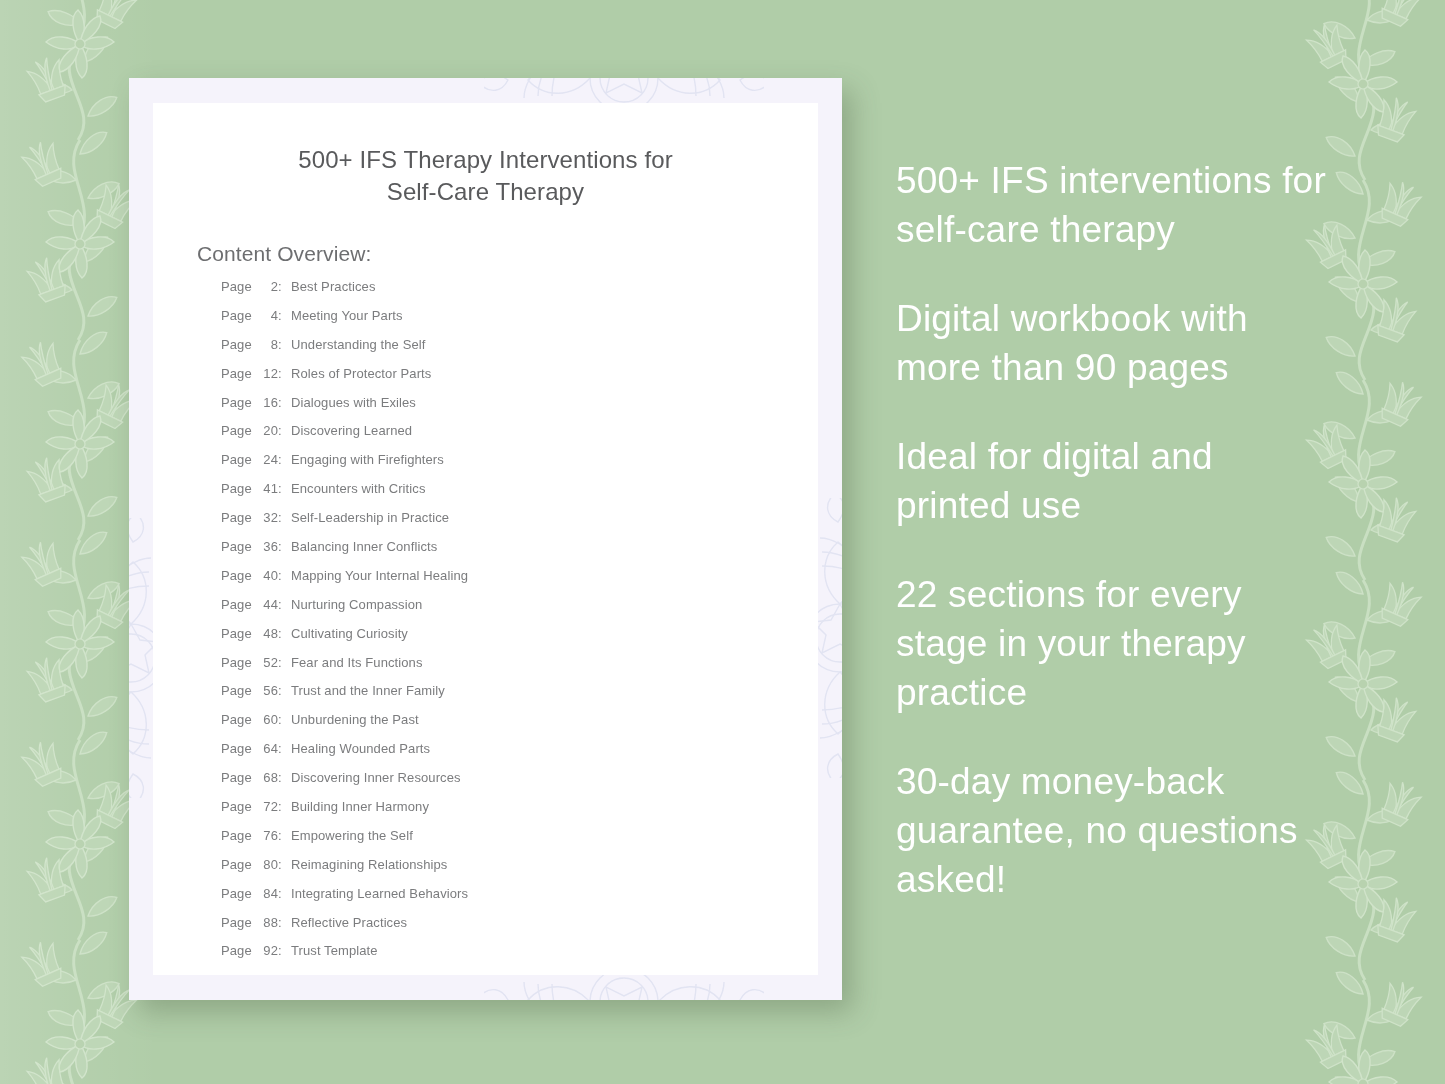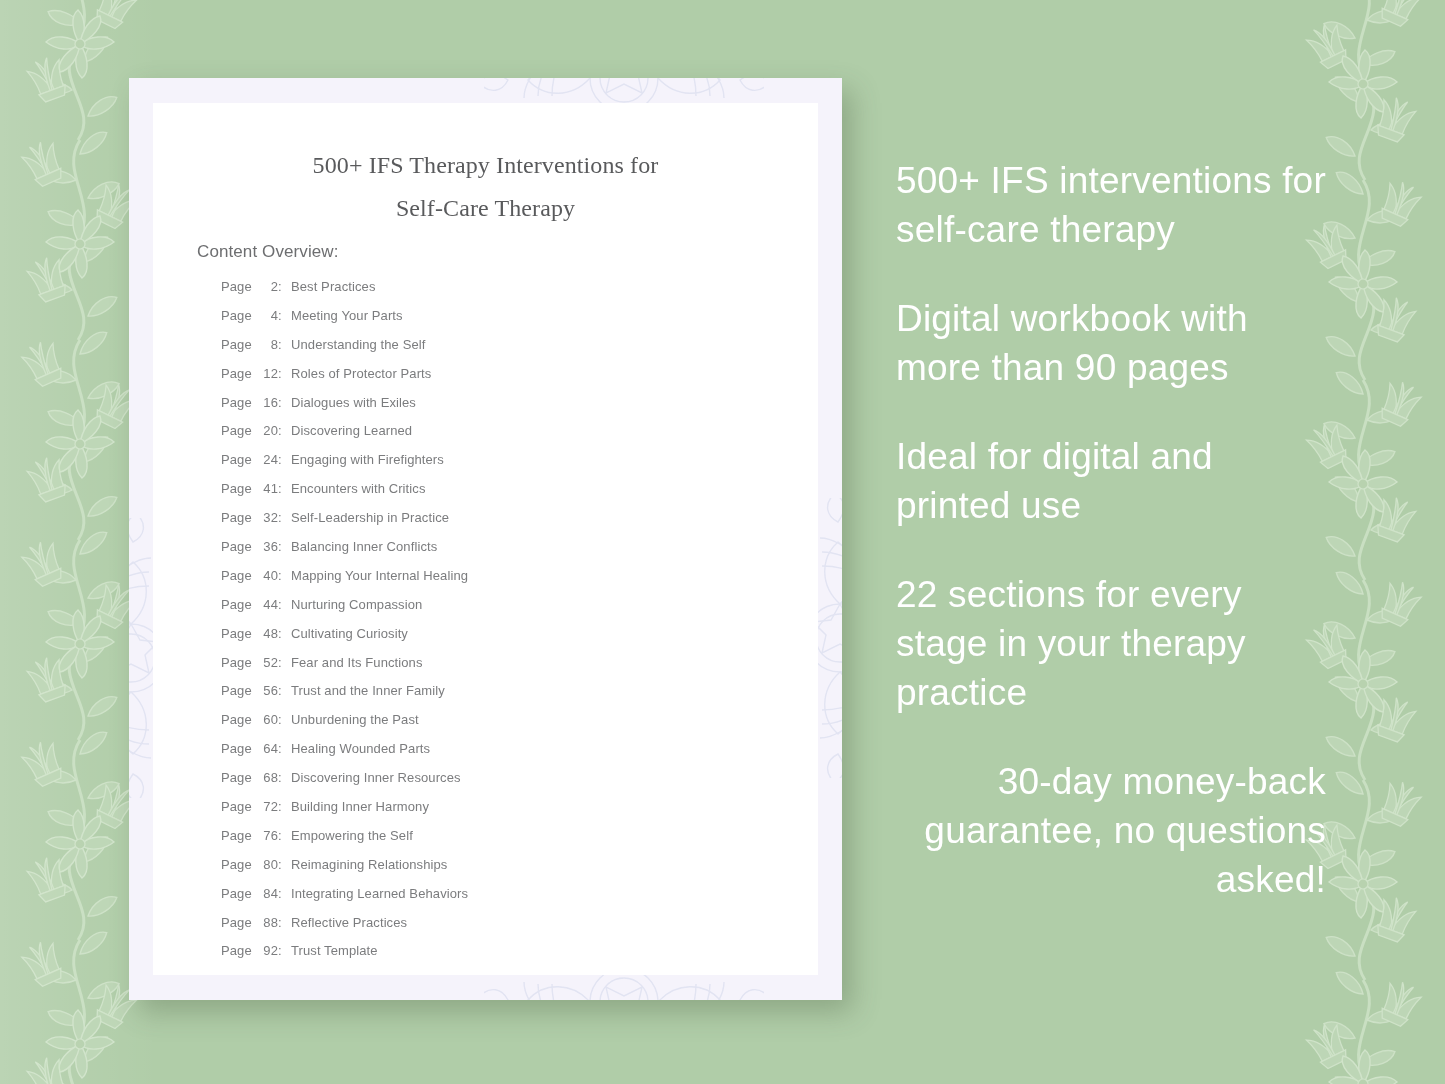--- a/index.html
+++ b/index.html
@@ -78,33 +78,32 @@
   }
 
   #doc-title {
     position: absolute;
     left: 0;
     top: 41px;
     width: 665px;
     text-align: center;
     color: #595a5c;
     font-size: 24px;
-    line-height: 43px;
+    line-height: 32px;
     font-weight: 400;
     letter-spacing: 0.1px;
     white-space: pre-line;
-    font-family: Liberation Serif, serif;
   }
 
   #content-overview-label {
     position: absolute;
     left: 44px;
     top: 139px;
     color: #6d6e70;
-    font-size: 17px;
+    font-size: 21px;
     letter-spacing: 0.1px;
   }
 
   #toc-list {
     position: absolute;
     left: 68px;
     top: 176px;
     width: 580px;
   }
   .toc-row {
@@ -132,21 +131,21 @@
     width: 430px;
   }
   .bullet {
     color: #ffffff;
     font-size: 37px;
     line-height: 49px;
     font-weight: 400;
     letter-spacing: 0.2px;
     margin-bottom: 40px;
   }
-  .bullet:last-child { margin-bottom: 4px; text-align: right; }
+  .bullet:last-child { margin-bottom: 4px; }
 </style>
 </head>
 <body>
 
 <div id="canvas">
 
   <div class="vine-shade left"></div>
 
   <svg class="vine left" viewBox="0 0 130 1084" preserveAspectRatio="none" aria-hidden="true">
     <defs>

